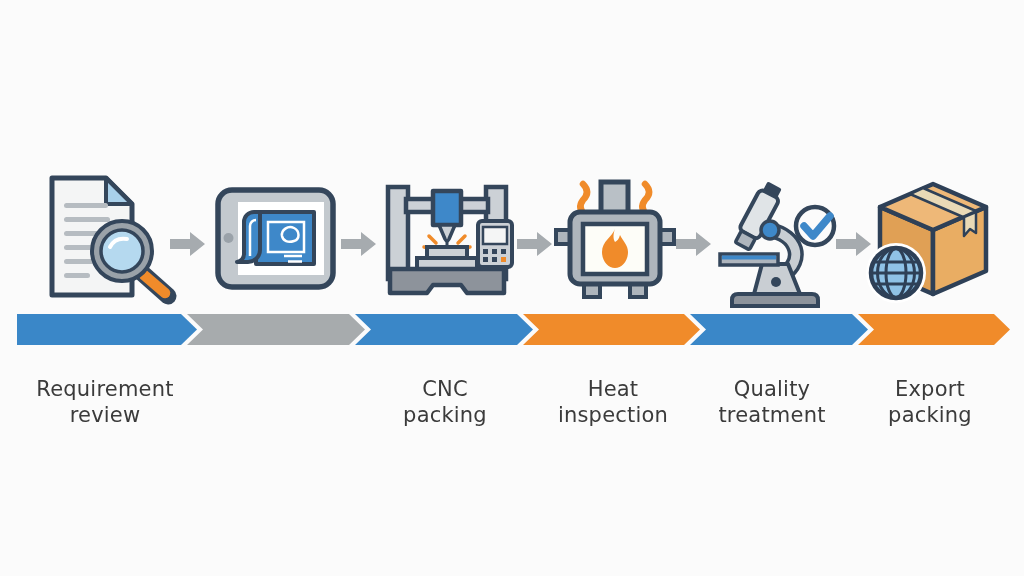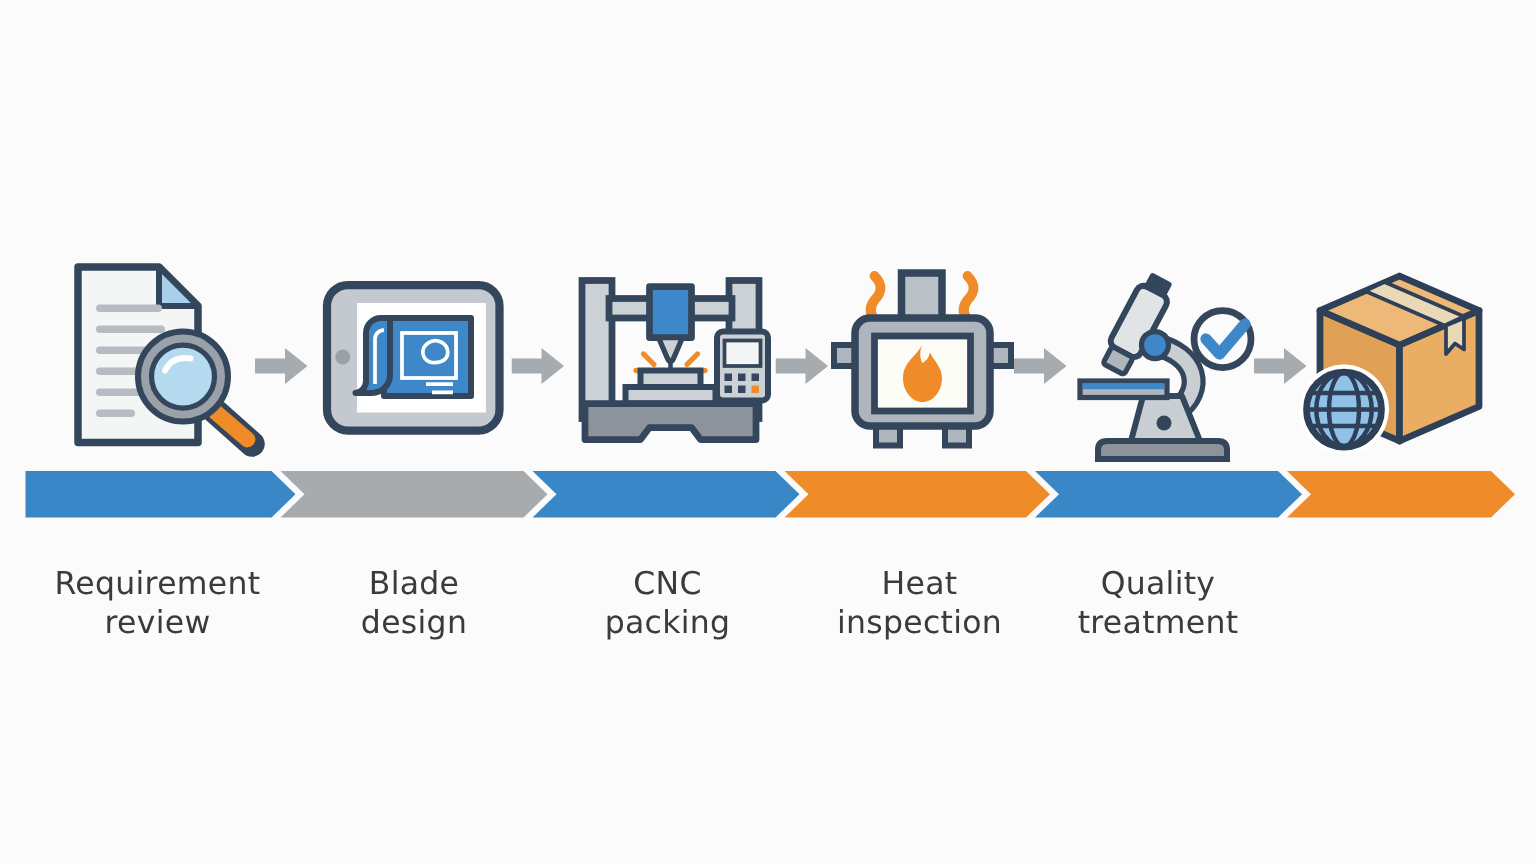--- a/index.html
+++ b/index.html
@@ -149,22 +149,22 @@
     <polygon points="17,0 181,0 197,15.5 181,31 17,31" fill="#3a87c8"></polygon>
     <polygon points="187,0 349,0 365,15.5 349,31 187,31 203,15.5" fill="#a7abad"></polygon>
     <polygon points="355,0 517,0 533,15.5 517,31 355,31 371,15.5" fill="#3a87c8"></polygon>
     <polygon points="523,0 684,0 700,15.5 684,31 523,31 539,15.5" fill="#f08b2a"></polygon>
     <polygon points="690,0 852,0 868,15.5 852,31 690,31 706,15.5" fill="#3a87c8"></polygon>
     <polygon points="858,0 994,0 1010,15.5 994,31 858,31 874,15.5" fill="#f08b2a"></polygon>
   </svg>
 
   <div class="step-label" style="left:15px">Requirement
 review</div>
-  <div class="step-label" style="left:186px">Blade
-design</div>
   <div class="step-label" style="left:355px">CNC
 packing</div>
   <div class="step-label" style="left:523px">Heat
 inspection</div>
   <div class="step-label" style="left:682px">Quality
 treatment</div>
+  <div class="step-label" style="left:840px">Export
+packing</div>
 
 </div>
 
 </body></html>

